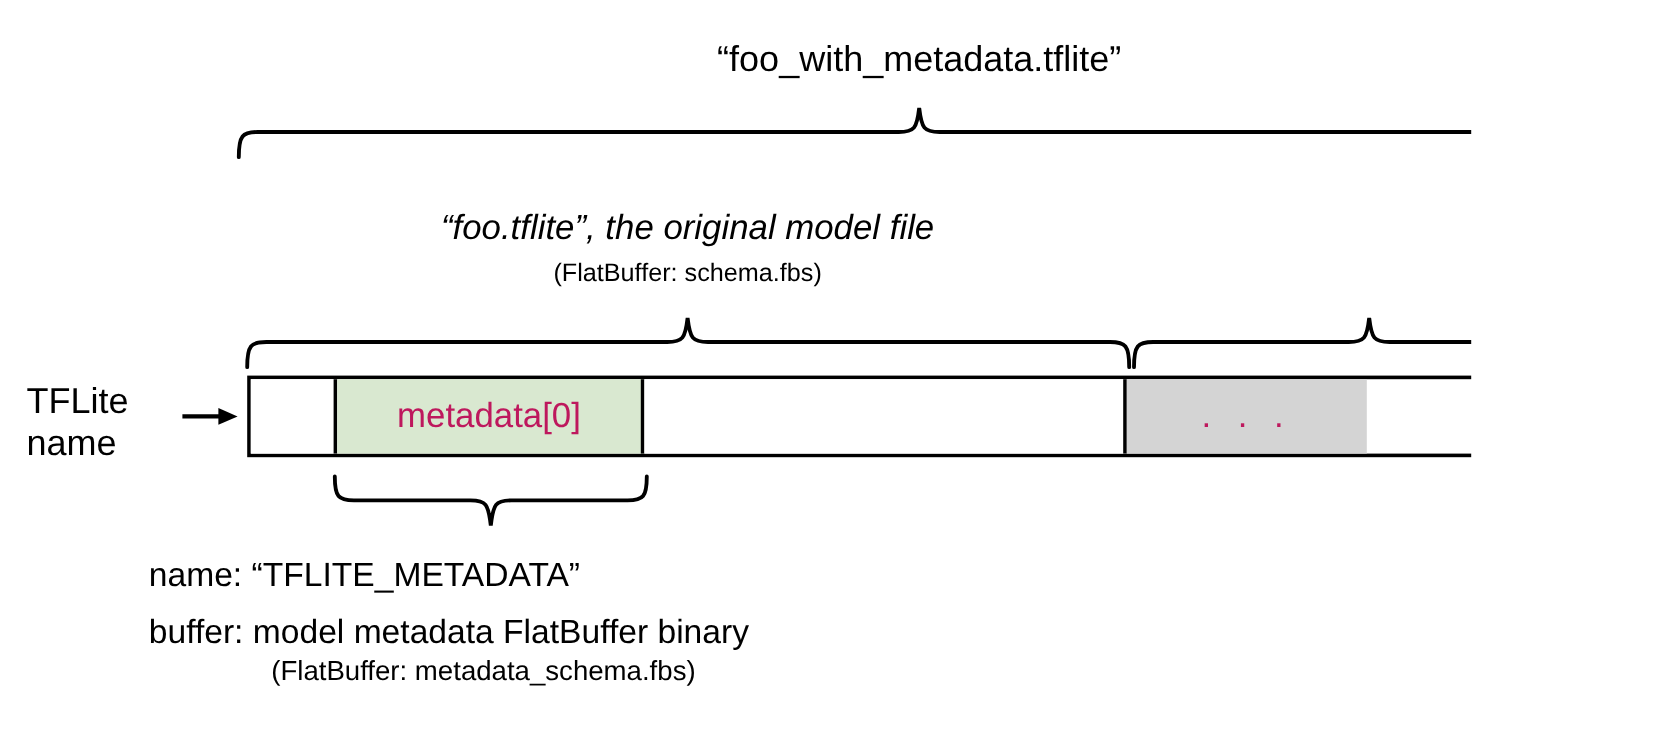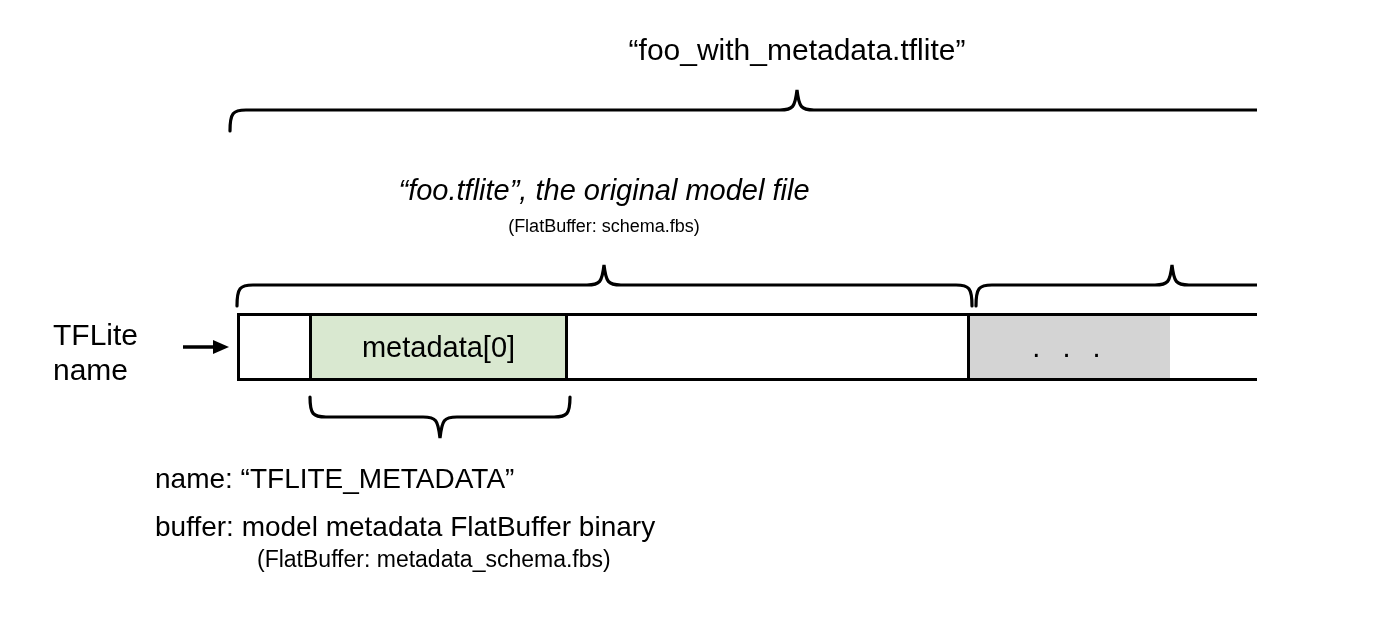--- a/index.html
+++ b/index.html
@@ -10,34 +10,33 @@
   body {
     font-family: "Liberation Sans", sans-serif;
     color: #000000;
   }
   #canvas {
     position: relative;
     width: 1226px;
     height: 621px;
     background: #ffffff;
     overflow: hidden;
-    margin-left: 31px;
   }
   .txt {
     position: absolute;
     white-space: nowrap;
     color: #000;
     line-height: 1.12;
   }
   .center { transform: translateX(-50%); text-align: center; }
 
   
   .t-title    { font-size: 30px; }
   .t-section  { font-size: 29px; font-style: italic; }
-  .t-sub      { font-size: 18px; }
+  .t-sub      { font-size: 21px; }
   .t-side     { font-size: 30px; }
   .t-note     { font-size: 28px; }
   .t-note-sub { font-size: 23px; }
 
   
   #bar {
     position: absolute;
     left: 206px;
     top: 313px;
     width: 1130px;
@@ -47,21 +46,21 @@
     background: #ffffff;
     display: flex;
   }
   .seg {
     box-sizing: border-box;
     height: 100%;
     display: flex;
     align-items: center;
     justify-content: center;
     font-size: 29px;
-    color: #000000;
+    color: #be185d;
   }
   .seg-div { border-right: 3px solid #000; }
   .seg-empty  { background: #ffffff; }
   .seg-meta   { background: #d9e8d0; }
   .seg-gray   { background: #d4d4d4; }
 
   .dots { letter-spacing: 7px; font-size: 29px; }
 
   svg.overlay {
     position: absolute;

